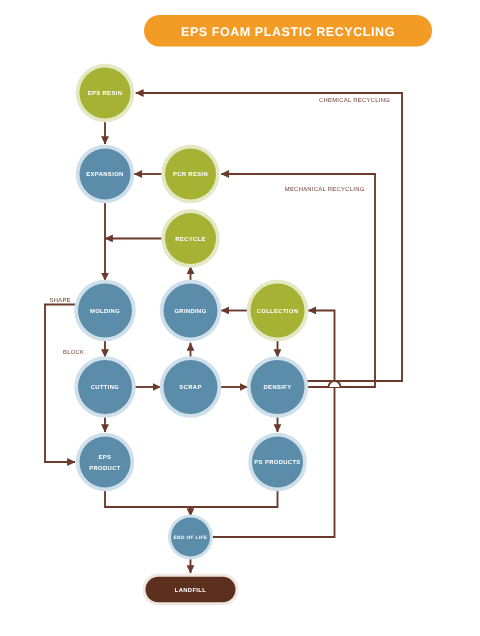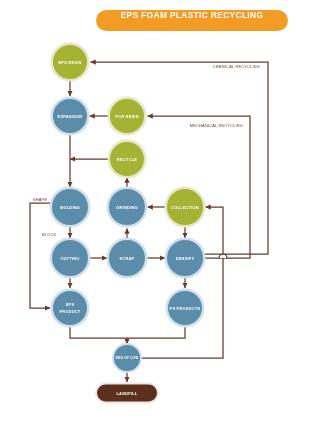--- a/index.html
+++ b/index.html
@@ -3,21 +3,21 @@
 <meta charset="utf-8">
 <style>
   html,body{margin:0;padding:0;background:#ffffff;}
   body{width:300px;height:424px;overflow:hidden;
        font-family:"Liberation Sans","DejaVu Sans",sans-serif;}
   #stage{position:relative;width:300px;height:424px;background:#fff;}
   #flow{position:absolute;left:0;top:0;width:300px;height:424px;}
   .title-pill{
     position:absolute;left:96px;top:10px;width:192px;height:21px;
     background:#f29b25;border-radius:11px;
-    display:flex;justify-content:center;
+    display:flex;align-items:center;justify-content:center;
   }
   .title-pill span{
     color:#ffffff;font-size:8.4px;font-weight:bold;letter-spacing:.35px;
     white-space:nowrap;
   }
   .nlabel{fill:#ffffff;font-size:3.9px;font-weight:bold;letter-spacing:.25px;
           text-anchor:middle;dominant-baseline:middle;
           font-family:"Liberation Sans","DejaVu Sans",sans-serif;}
   .nlabel.sm{font-size:3.2px;}
   .elabel{fill:#6b3a2b;font-size:3.9px;letter-spacing:.2px;

